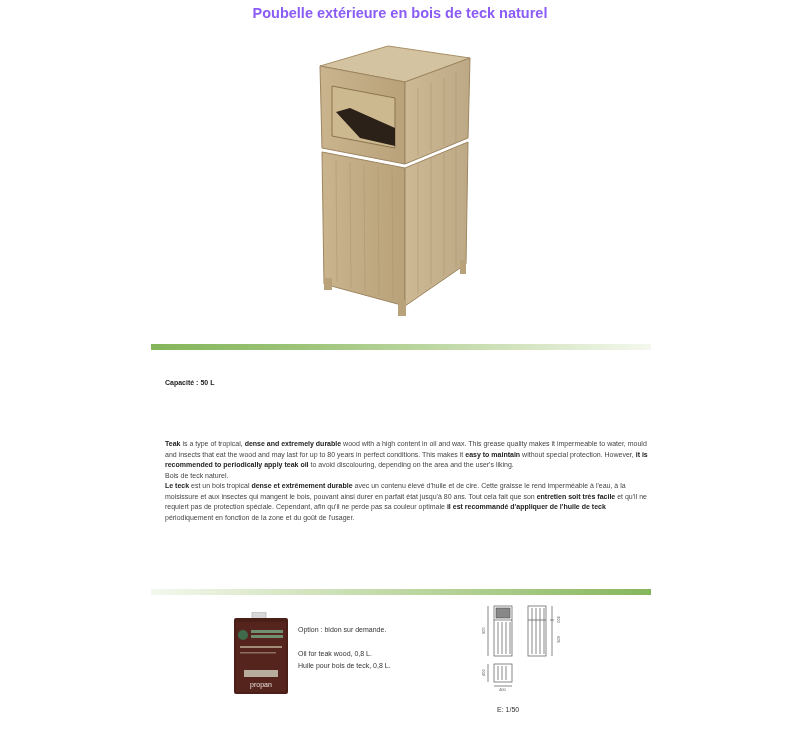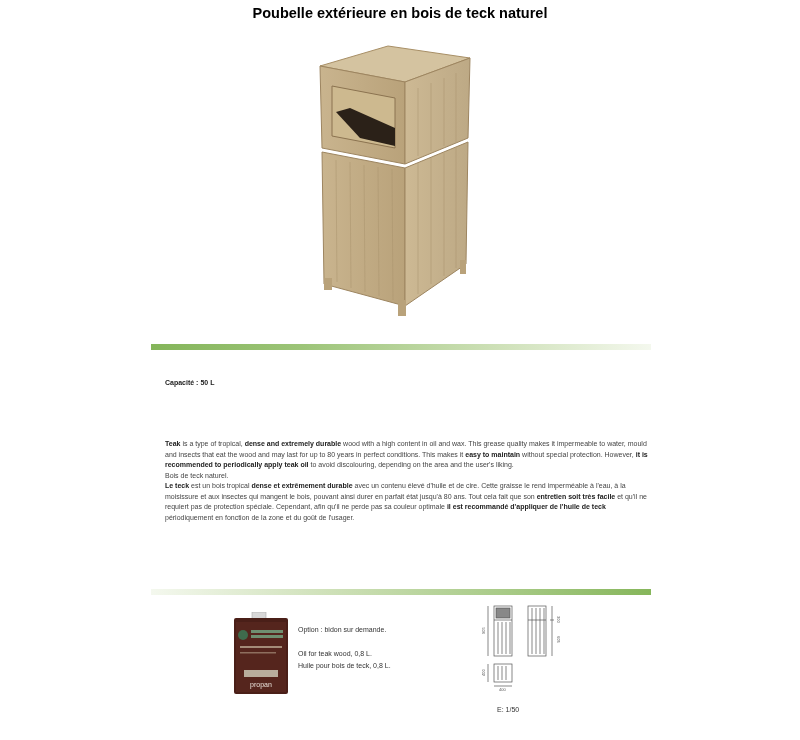--- a/index.html
+++ b/index.html
@@ -1,19 +1,19 @@
 <!DOCTYPE html>
 <html><head>
 <meta charset="utf-8">
 <style>
   html, body { margin:0; padding:0; background:#ffffff; }
   body { width:800px; height:740px; position:relative; overflow:hidden;
          font-family:"Liberation Sans", sans-serif; color:#222; }
   .title { position:absolute; left:0; width:800px; top:5px; text-align:center;
-           font-size:14.5px; font-weight:bold; color:#000000; }
+           font-size:14.5px; font-weight:bold; color:#8b5cf6; }
   .product-img { position:absolute; left:300px; top:38px; width:180px; height:280px; }
   .bar { position:absolute; height:6px; }
   .bar-top { left:151px; top:344px; width:500px;
              background:linear-gradient(to right,#84b55a 0%,#9cc478 30%,#cfe1b9 70%,#f4f8ee 100%); }
   .bar-bottom { left:151px; top:589px; width:500px;
              background:linear-gradient(to right,#f4f8ee 0%,#cfe1b9 35%,#a9cb88 70%,#86b65b 100%); }
   .capacity { position:absolute; left:165px; top:379px; font-size:7px; font-weight:bold; color:#222; }
   .desc { position:absolute; left:165px; top:439px; width:490px; font-size:7px; line-height:10.5px; color:#444; }
   .desc p { margin:0; }
   .desc b { color:#222; }

